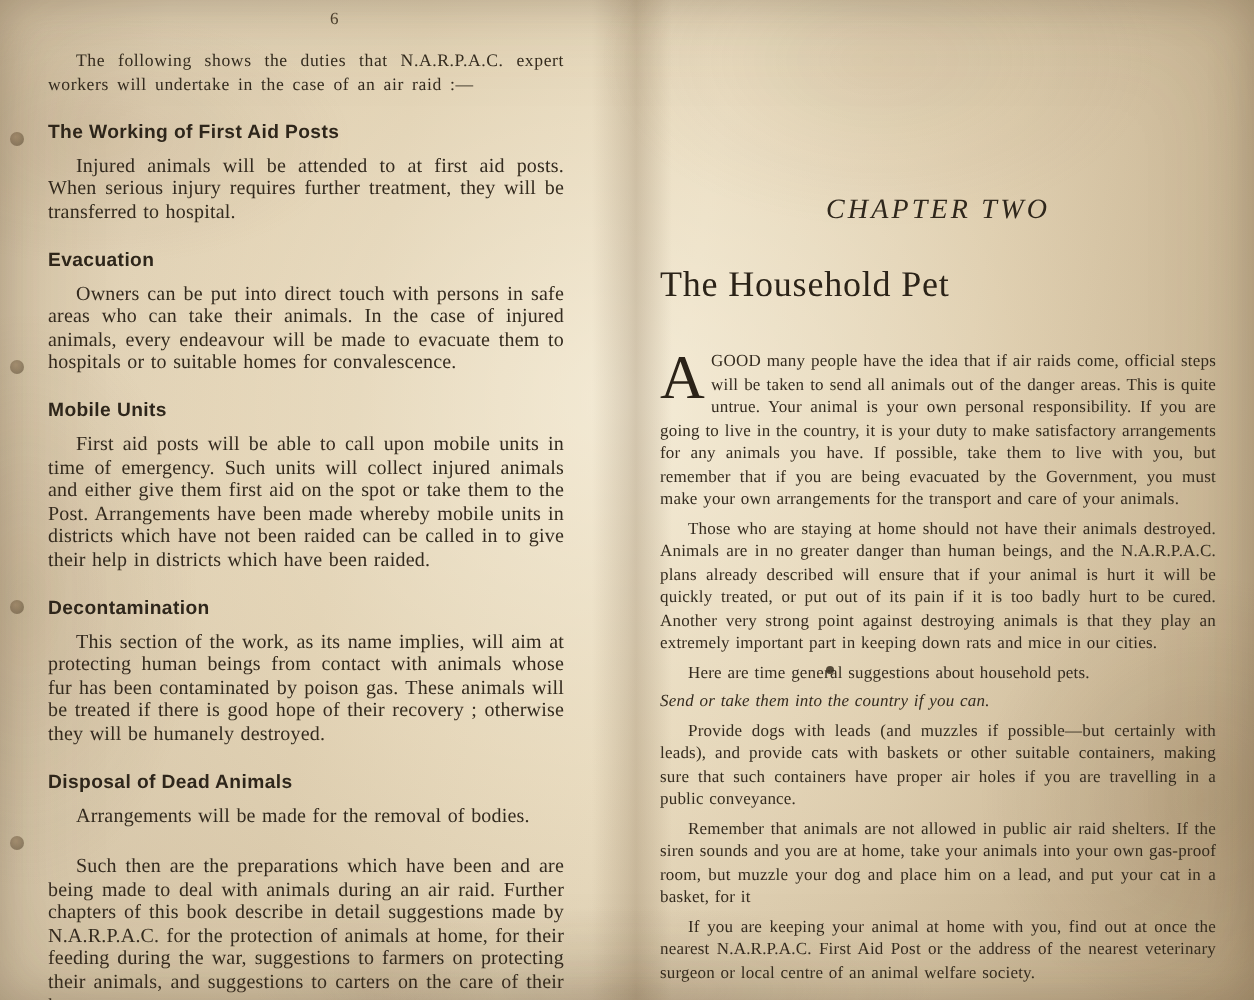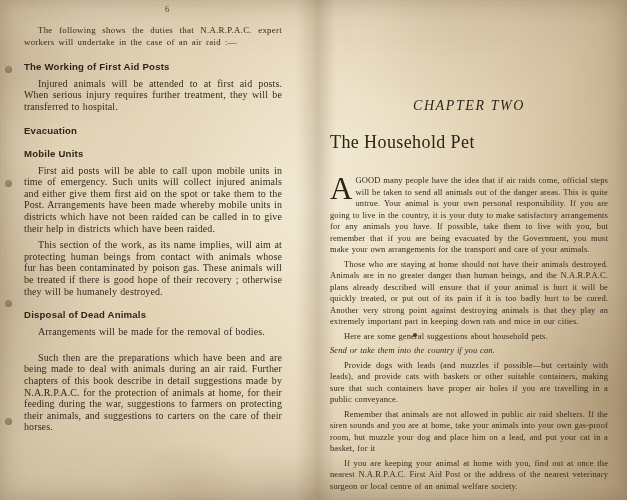--- a/index.html
+++ b/index.html
@@ -184,44 +184,46 @@
   <div class="col col-left">
 
     <div class="intro">
       <p>The following shows the duties that N.A.R.P.A.C. expert workers will undertake in the case of an air raid :—</p>
     </div>
 
     <h2 class="sec">The Working of First Aid Posts</h2>
     <p>Injured animals will be attended to at first aid posts. When serious injury requires further treatment, they will be transferred to hospital.</p>
 
     <h2 class="sec">Evacuation</h2>
+    <p>Owners can be put into direct touch with persons in safe areas who can take their animals. In the case of injured animals, every endeavour will be made to evacuate them to hospitals or to suitable homes for convalescence.</p>
 
     <h2 class="sec">Mobile Units</h2>
     <p>First aid posts will be able to call upon mobile units in time of emergency. Such units will collect injured animals and either give them first aid on the spot or take them to the Post. Arrangements have been made whereby mobile units in districts which have not been raided can be called in to give their help in districts which have been raided.</p>
 
+    <h2 class="sec">Decontamination</h2>
     <p>This section of the work, as its name implies, will aim at protecting human beings from contact with animals whose fur has been contaminated by poison gas. These animals will be treated if there is good hope of their recovery ; otherwise they will be humanely destroyed.</p>
 
     <h2 class="sec">Disposal of Dead Animals</h2>
     <p>Arrangements will be made for the removal of bodies.</p>
 
     <p style="margin-top:14px;">Such then are the preparations which have been and are being made to deal with animals during an air raid. Further chapters of this book describe in detail suggestions made by N.A.R.P.A.C. for the protection of animals at home, for their feeding during the war, suggestions to farmers on protecting their animals, and suggestions to carters on the care of their horses.</p>
   </div>
 
   <div class="col col-right">
 
     <div class="chapter-label">CHAPTER TWO</div>
     <div class="chapter-title">The Household Pet</div>
 
     <div class="body-right">
       <p class="dropcap-para">
         <span class="dropcap">A</span>
         <span>GOOD many people have the idea that if air raids come, official steps will be taken to send all animals out of the danger areas. This is quite untrue. Your animal is your own personal responsibility. If you are going to live in the country, it is your duty to make satisfactory arrangements for any animals you have. If possible, take them to live with you, but remember that if you are being evacuated by the Government, you must make your own arrangements for the transport and care of your animals.</span>
       </p>
       <p>Those who are staying at home should not have their animals destroyed. Animals are in no greater danger than human beings, and the N.A.R.P.A.C. plans already described will ensure that if your animal is hurt it will be quickly treated, or put out of its pain if it is too badly hurt to be cured. Another very strong point against destroying animals is that they play an extremely important part in keeping down rats and mice in our cities.</p>
-      <p>Here are some general suggestions about household pets.</p>
+      <p>Here are time general suggestions about household pets.</p>
       <p class="noindent">Send or take them into the country if you can.</p>
       <p>Provide dogs with leads (and muzzles if possible—but certainly with leads), and provide cats with baskets or other suitable containers, making sure that such containers have proper air holes if you are travelling in a public conveyance.</p>
       <p>Remember that animals are not allowed in public air raid shelters. If the siren sounds and you are at home, take your animals into your own gas-proof room, but muzzle your dog and place him on a lead, and put your cat in a basket, for it</p>
       <p>If you are keeping your animal at home with you, find out at once the nearest N.A.R.P.A.C. First Aid Post or the address of the nearest veterinary surgeon or local centre of an animal welfare society.</p>
     </div>
   </div>
 
   <div class="ink-dot" style="left:413px; top:333px;"></div>
   <div class="edge-shadow"></div>
 </div>

